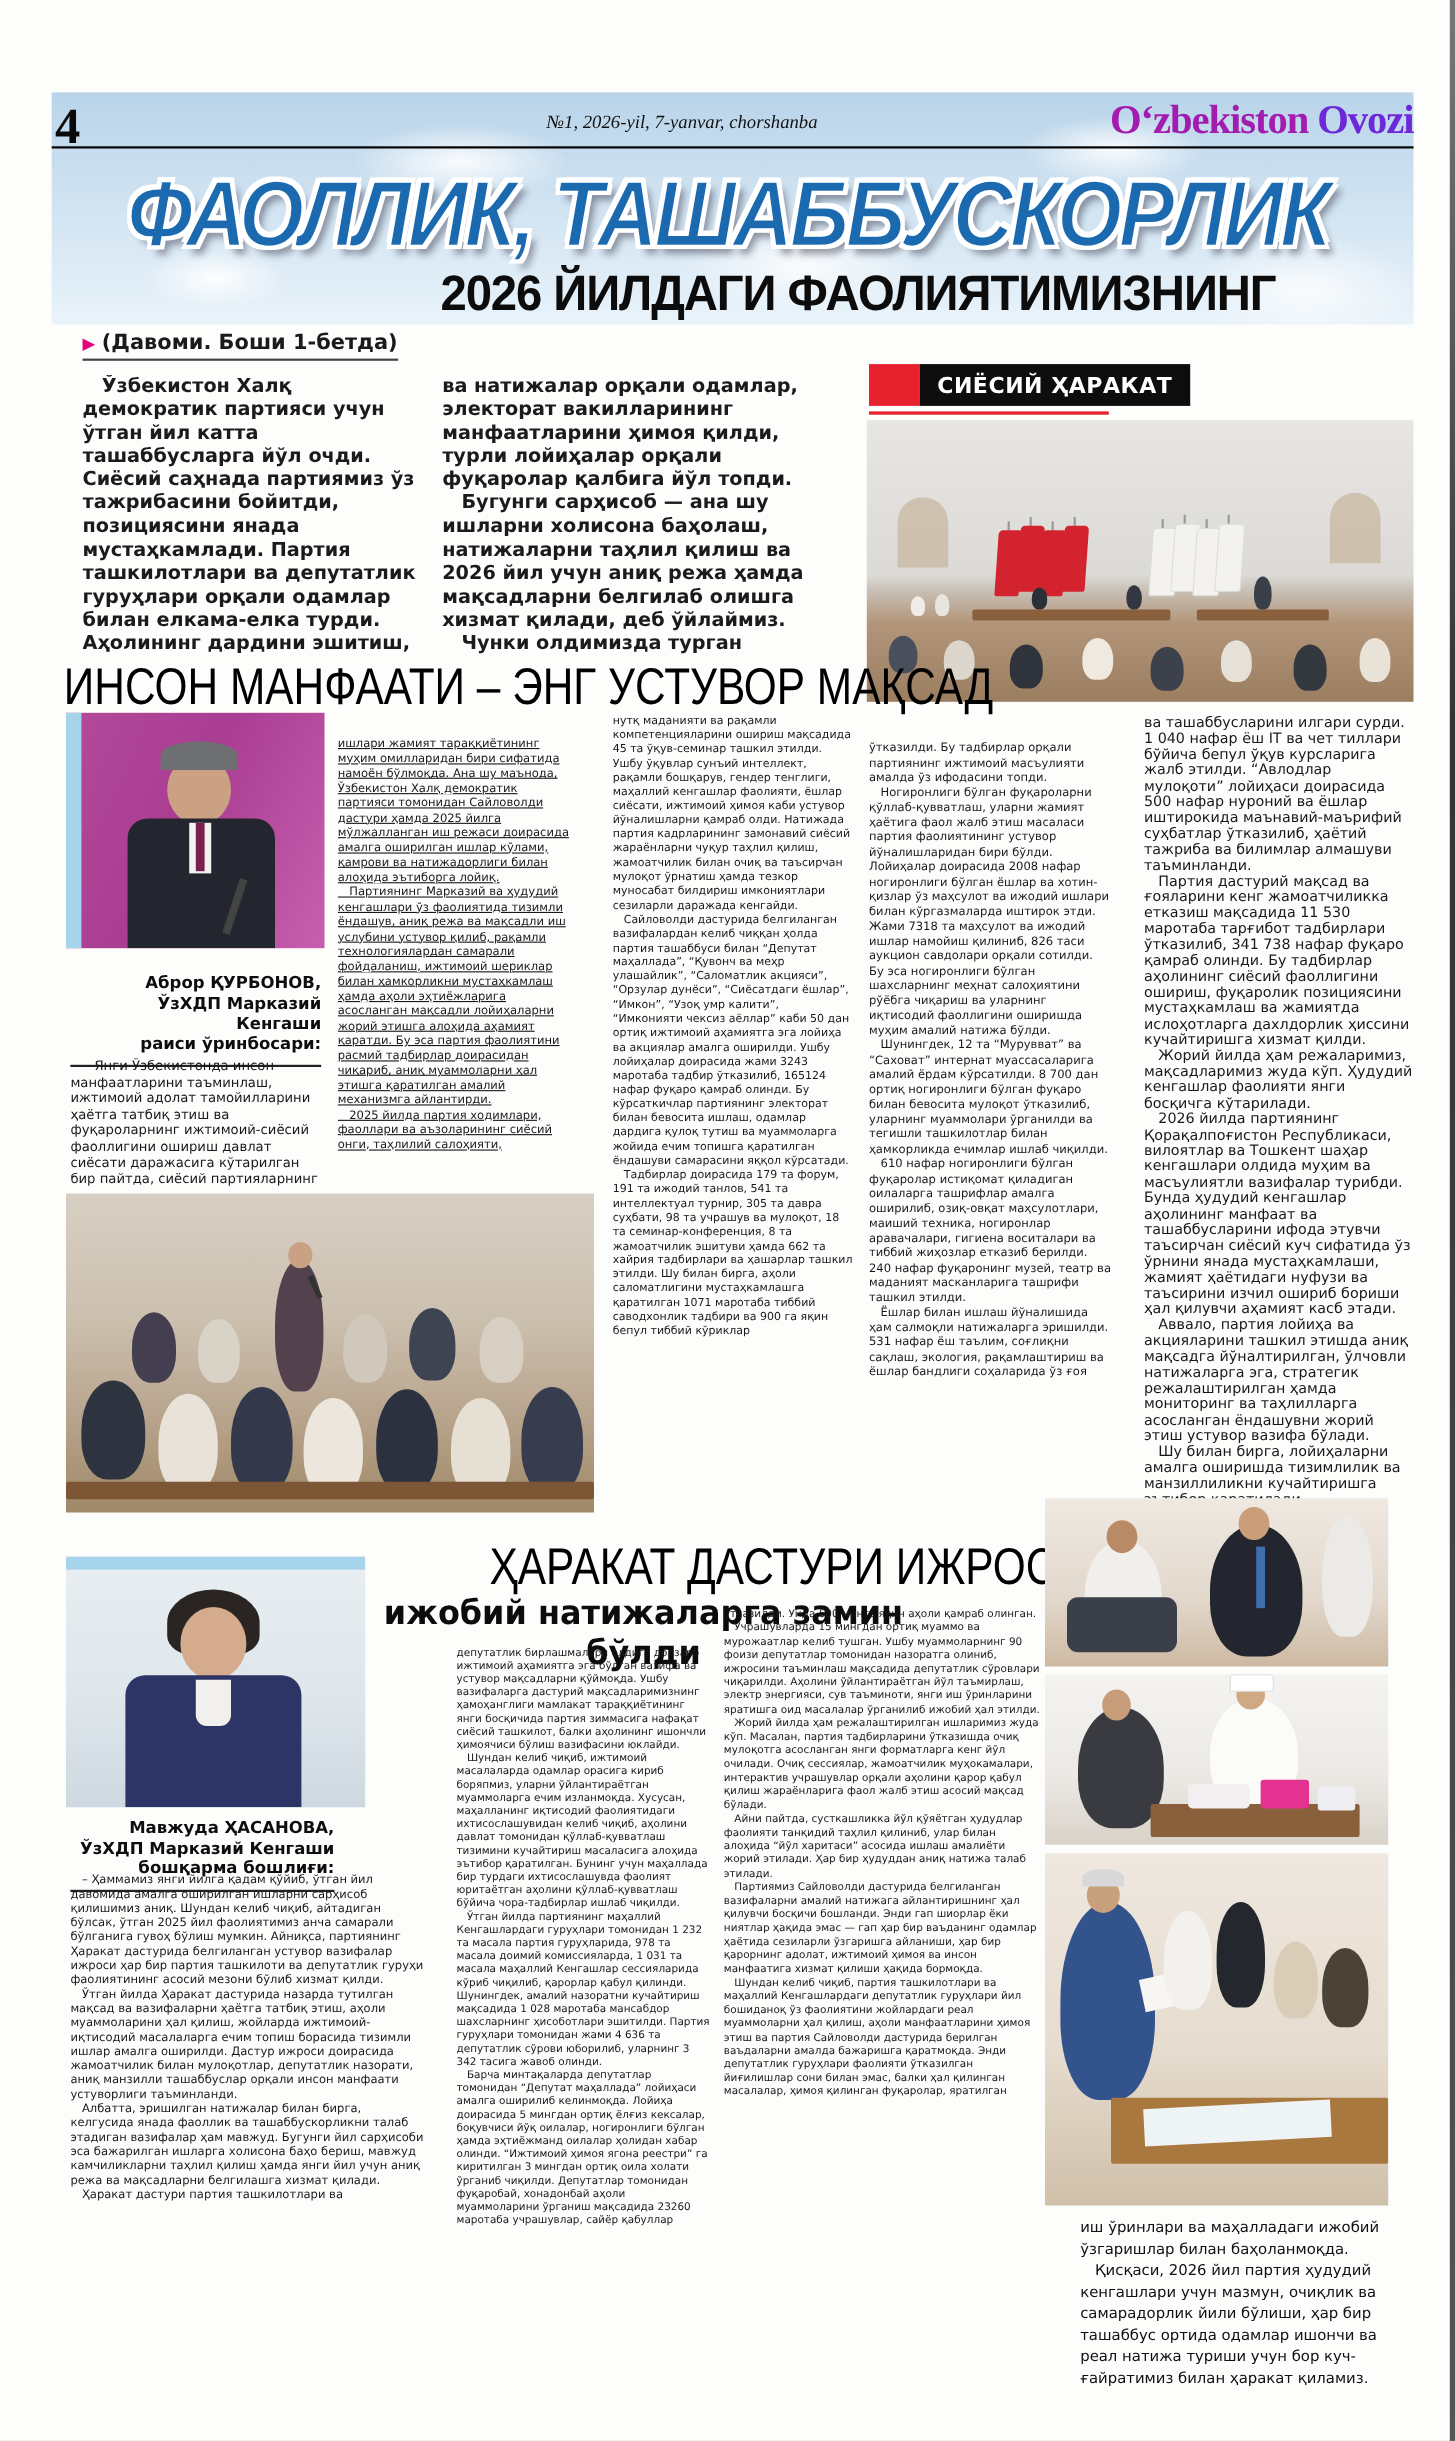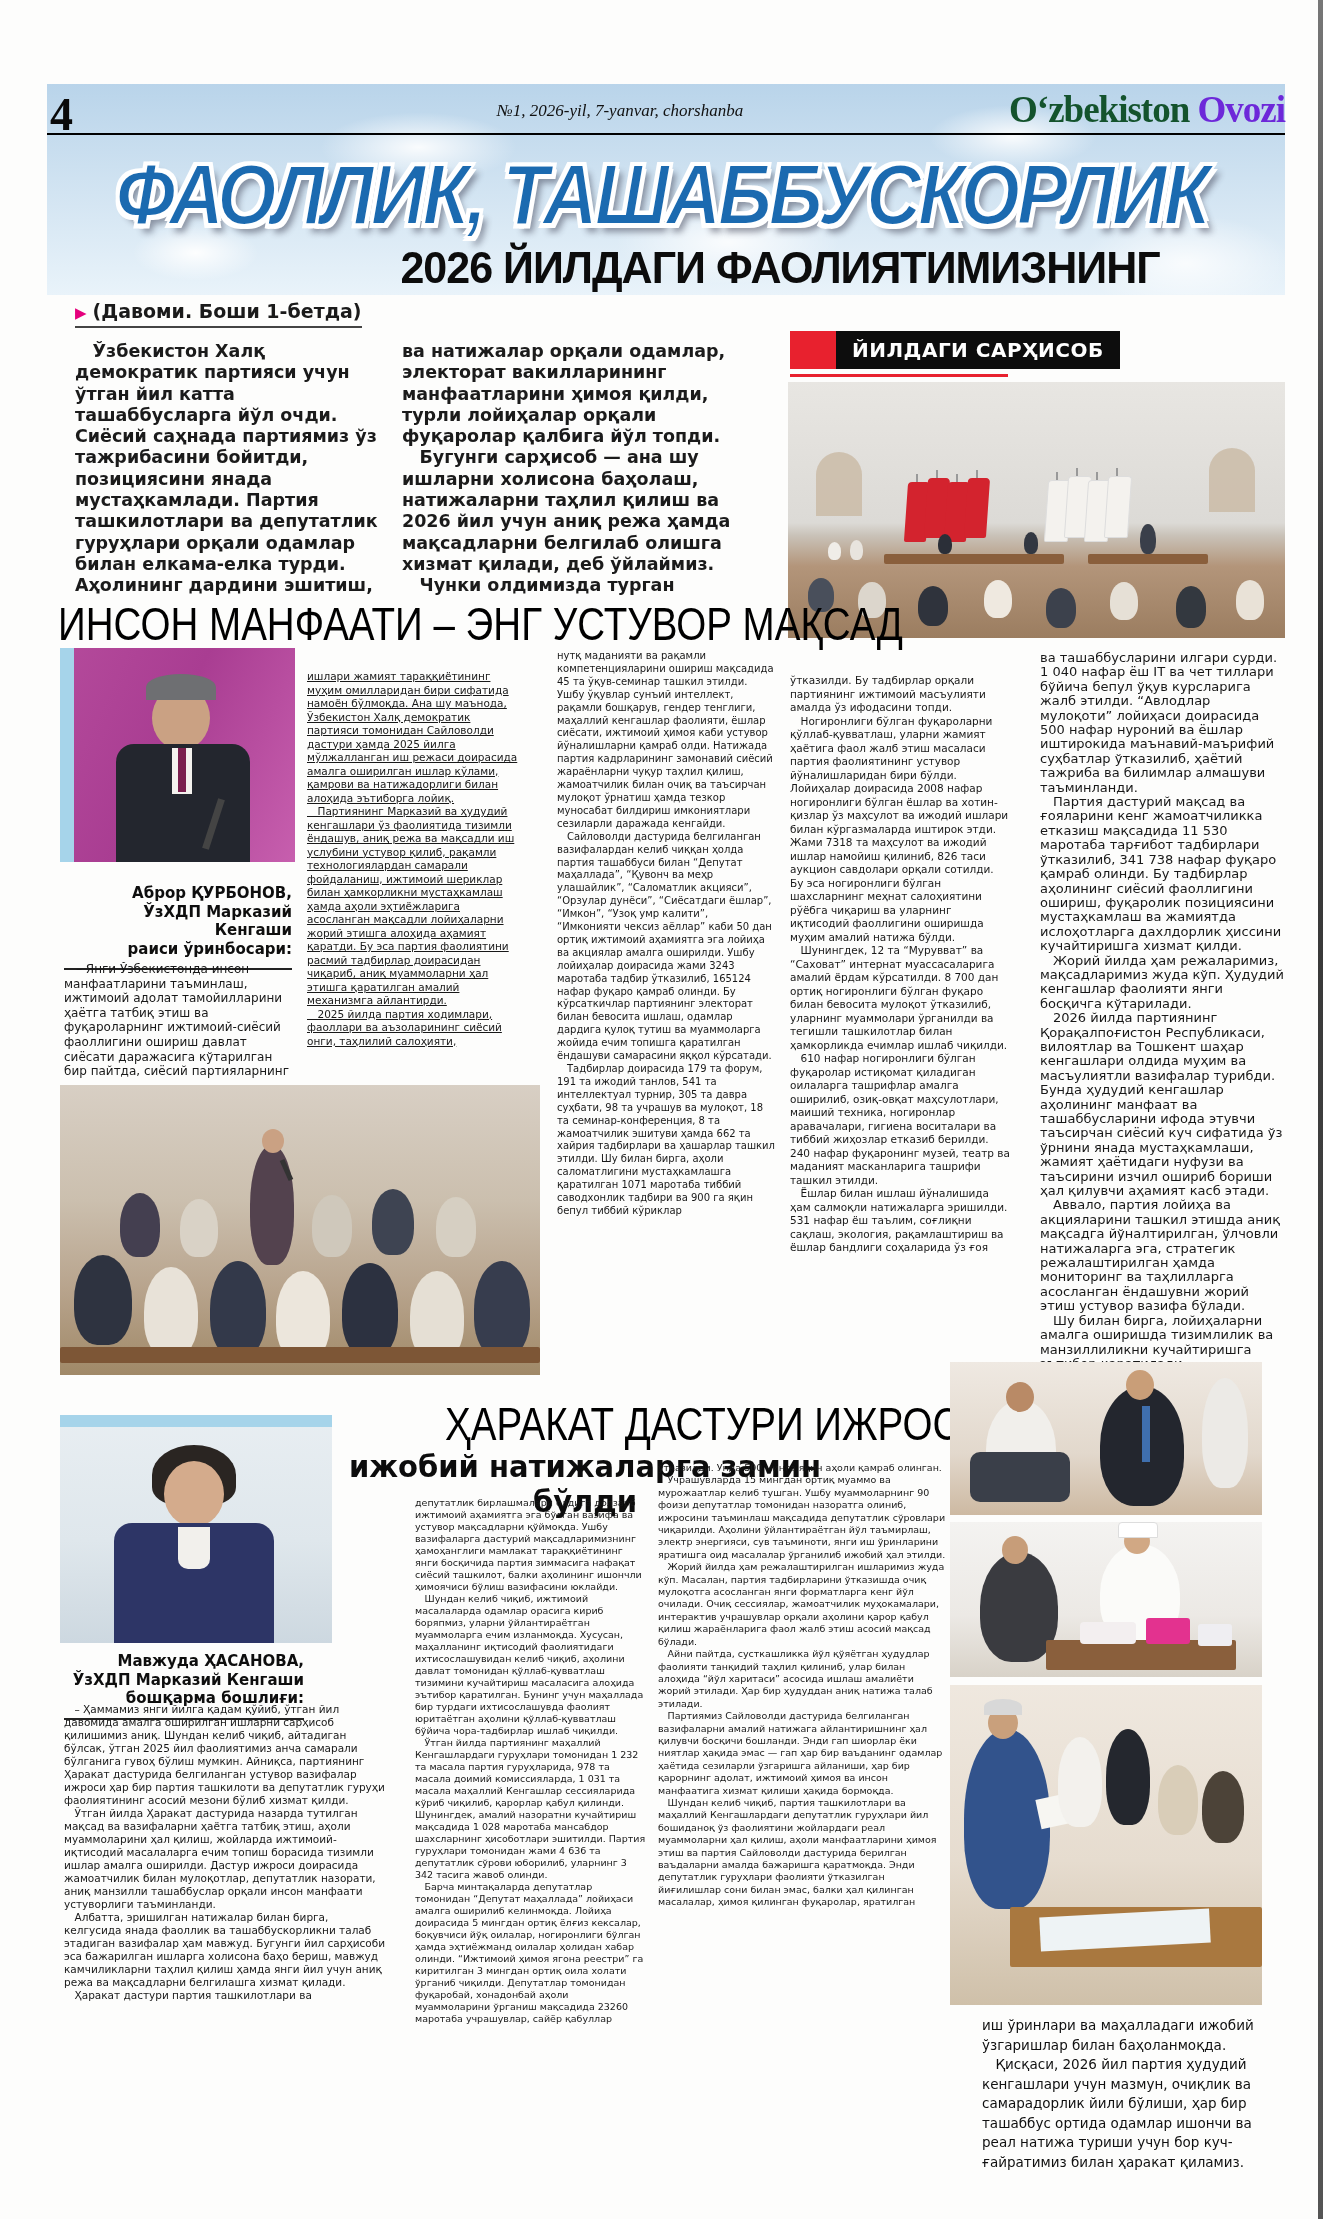--- a/index.html
+++ b/index.html
@@ -14,21 +14,21 @@
         radial-gradient(160px 60px at 55% 75%,rgba(255,255,255,.85),rgba(255,255,255,0) 70%),
         radial-gradient(120px 45px at 78% 25%,rgba(255,255,255,.9),rgba(255,255,255,0) 70%),
         radial-gradient(150px 70px at 92% 85%,rgba(255,255,255,.8),rgba(255,255,255,0) 70%),
         linear-gradient(180deg,#b9d4ea 0%,#cfe2f1 45%,#e9f3fa 100%);}
   #page-number{left:50px;top:88px;font-family:"Liberation Serif",serif;font-weight:bold;
        font-size:46px;color:#0a0a0a;}
   #dateline{left:360px;top:101px;width:520px;text-align:center;font-family:"Liberation Serif",serif;
        font-style:italic;font-size:17px;color:#111;}
   #logo{right:38px;top:88px;font-family:"Liberation Serif",serif;font-weight:bold;font-size:37px;
        letter-spacing:-1px;}
-  #logo .p1{color:#14532d;text-align:center;} #logo .p2{color:#6d28d9;}
+  #logo .p1{color:#a21caf;text-align:center;} #logo .p2{color:#6d28d9;}
   #head-rule{left:47px;top:133px;width:1238px;height:2px;background:#000;}
   #main-title{left:40px;top:146px;width:1243px;text-align:center;
        font-family:"Liberation Sans",sans-serif;font-weight:bold;font-style:italic;
        font-size:76px;letter-spacing:-3px;color:#1b6ab0;transform:scaleY(1.12);transform-origin:top center;
        -webkit-text-stroke:2px #ffffff;
        text-shadow:3px 3px 0 #fff,-3px 3px 0 #fff,3px -3px 0 #fff,-3px -3px 0 #fff,6px 7px 6px rgba(40,40,60,.45);}
   #sub-title{left:330px;top:243px;width:900px;text-align:center;
        font-family:"Liberation Sans",sans-serif;font-weight:bold;font-size:43px;color:#0c0c0c;
        transform:scaleY(1.05);letter-spacing:-1px;}
   
@@ -110,21 +110,21 @@
   <div class="abs" id="sub-title">2026 ЙИЛДАГИ ФАОЛИЯТИМИЗНИНГ</div>
   <div class="abs" id="continuation"><span class="arrow">▶</span><span>(Давоми. Боши 1-бетда)</span></div>
 
   <div class="abs lead" id="lead1"> Ўзбекистон Халқ демократик партияси учун ўтган йил катта ташаббусларга йўл очди. Сиёсий саҳнада партиямиз ўз тажрибасини бойитди, позициясини янада мустаҳкамлади. Партия ташкилотлари ва депутатлик гуруҳлари орқали одамлар билан елкама-елка турди. Аҳолининг дардини эшитиш, уларнинг мурожаатларига ечим топиш, қонун ва қарорлар ижросини таъминлаш йўлида катта ташаббуслар илгари сурилди. Бир-биридан қизиқ ва самарали лойиҳалар асосида халқ ичига кириб борилди. Энг муҳими, йил бошида белгиланган режалар қоғозда қолиб кетмади, амалий ҳаракатлар</div>
   <div class="abs lead" id="lead2">ва натижалар орқали одамлар, электорат вакилларининг манфаатларини ҳимоя қилди, турли лойиҳалар орқали фуқаролар қалбига йўл топди.
  Бугунги сарҳисоб — ана шу ишларни холисона баҳолаш, натижаларни таҳлил қилиш ва 2026 йил учун аниқ режа ҳамда мақсадларни белгилаб олишга хизмат қилади, деб ўйлаймиз.
  Чунки олдимизда турган вазифалар янада масъулиятли, талаблар эса янада юқори. Янги йилда партия ташкилотлари ва депутатлик гуруҳлари фаолияти янада самарали, аҳоли манфаатига яқин бўлишига ишонамиз!</div>
 
   <div class="abs" id="badge">
     <div class="red"></div>
-    <div class="label">ЙИЛДАГИ САРҲИСОБ</div>
+    <div class="label">СИЁСИЙ ҲАРАКАТ</div>
   </div>
   <div class="abs" id="badge-rule"></div>
 
   <div class="abs photo" id="conf-photo">
     <div class="arch" style="left:28px;top:70px;"></div>
 
     <div class="arch" style="right:30px;top:66px;"></div>
     <div class="pole" style="left:128px;top:92px;"></div>
       <div class="flag fr" style="left:118px;top:100px;"></div>
     <div class="pole" style="left:148px;top:88px;"></div>

